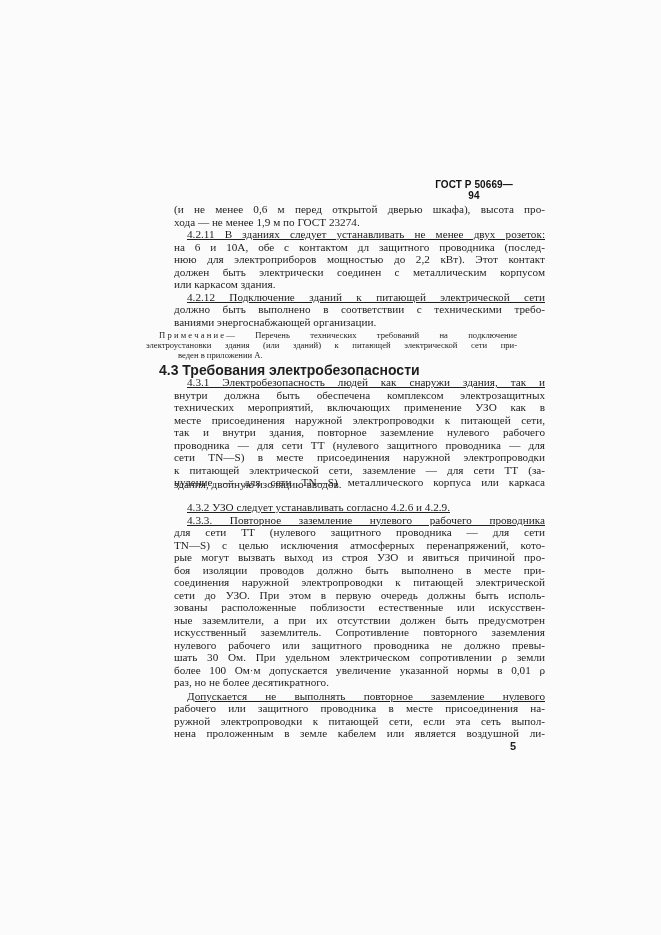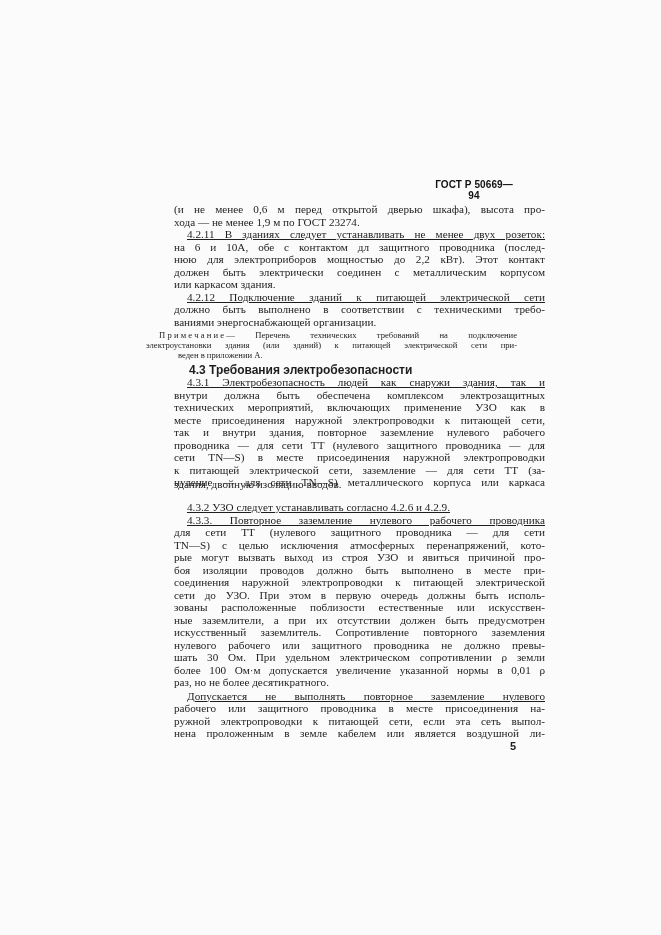--- a/index.html
+++ b/index.html
@@ -21,21 +21,21 @@
   .line.indent { left: 159px; width: 358px; text-decoration: underline; }
   .note {
     position: absolute; left: 146px; width: 371px; font-size: 8.6px; line-height: 10px;
     white-space: nowrap; text-align: justify; text-align-last: justify;
   }
   .note.last { text-align-last: left; margin-left: 32px; }
   .note.indent { left: 159px; width: 358px; }
   .spaced { letter-spacing: 2.2px; }
   .section-title {
     position: absolute; left: 159px; font-family: "Liberation Sans", "DejaVu Sans", sans-serif;
-    font-weight: bold; font-size: 12px; line-height: 12px; margin-left: 30px;
+    font-weight: bold; font-size: 14px; line-height: 12px;
   }
   .pagenum {
     position: absolute; left: 510px; top: 724px; font-family: "Liberation Sans", "DejaVu Sans", sans-serif;
     font-weight: bold; font-size: 11px;
   }
 </style>
 </head>
 <body>
 
 <div>

